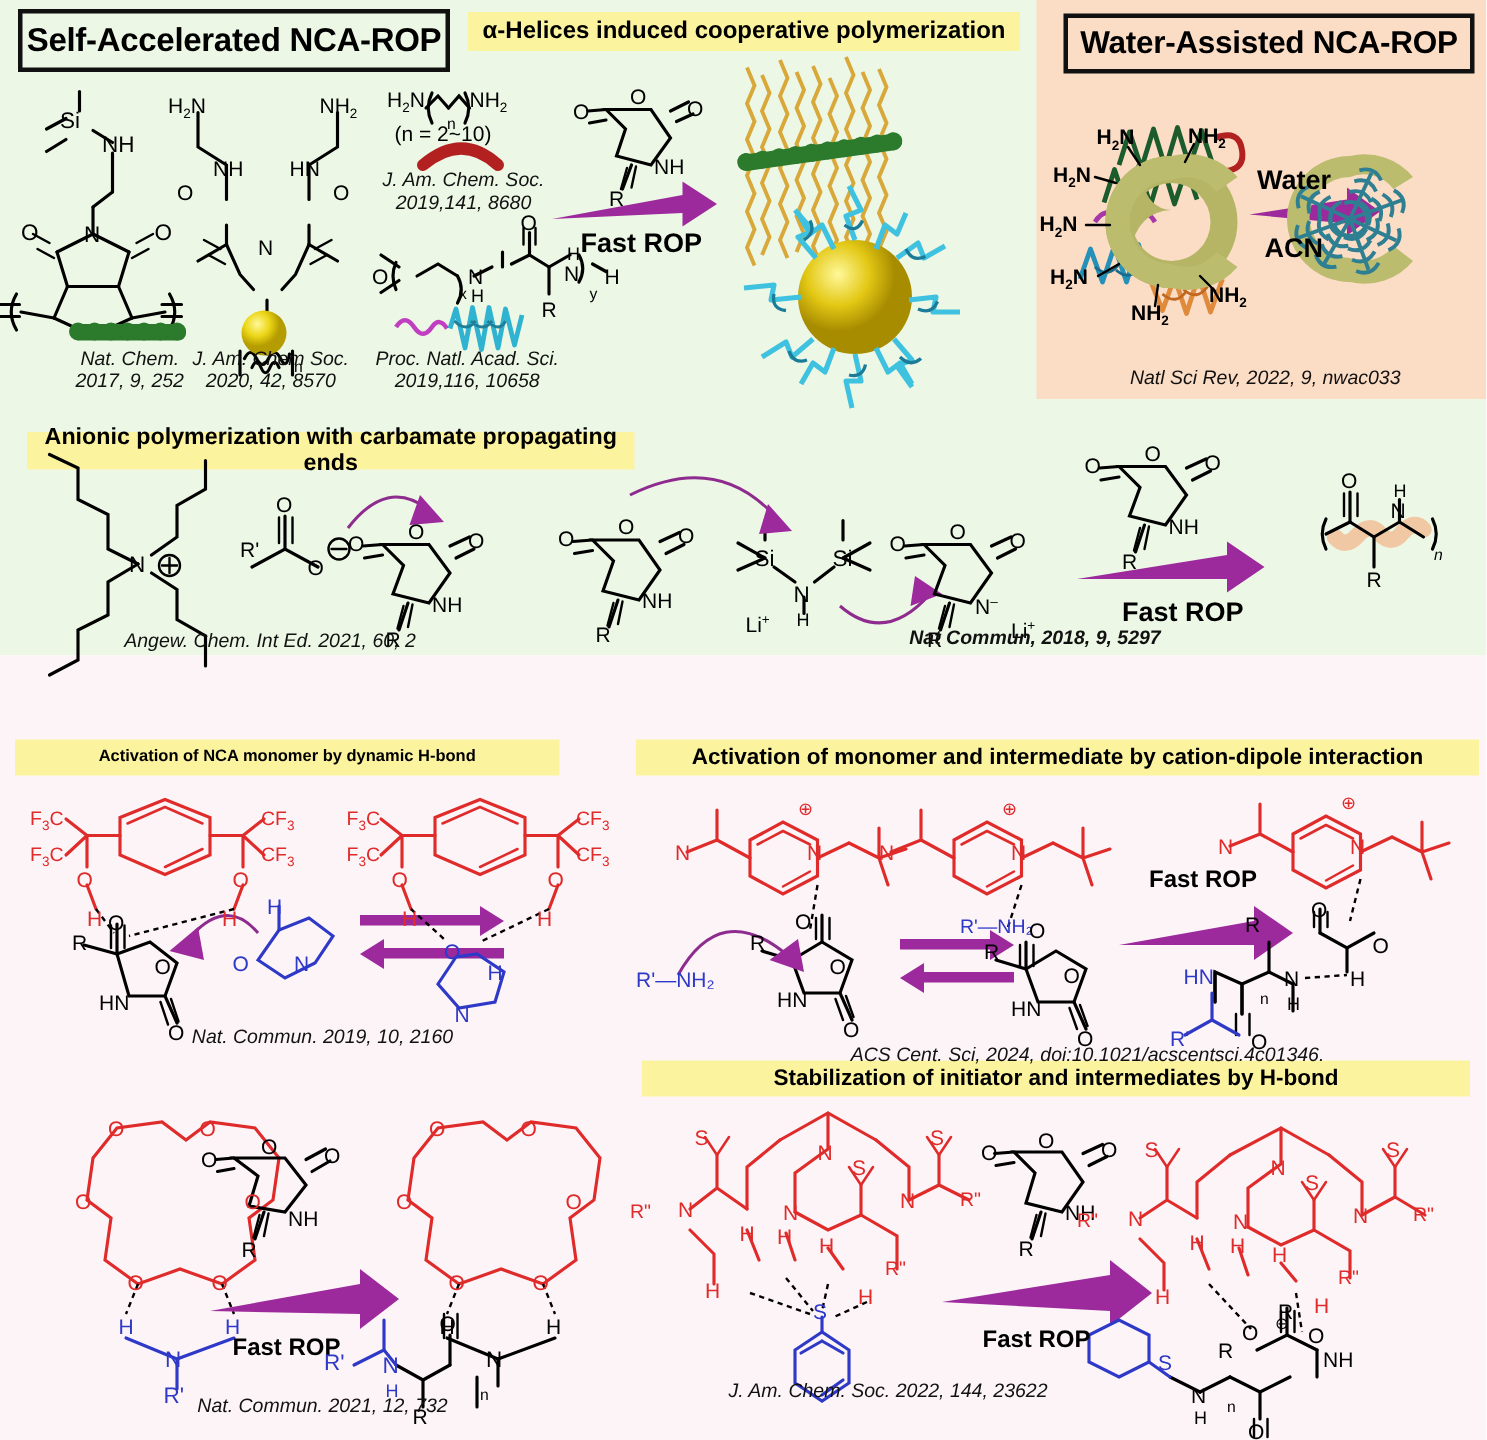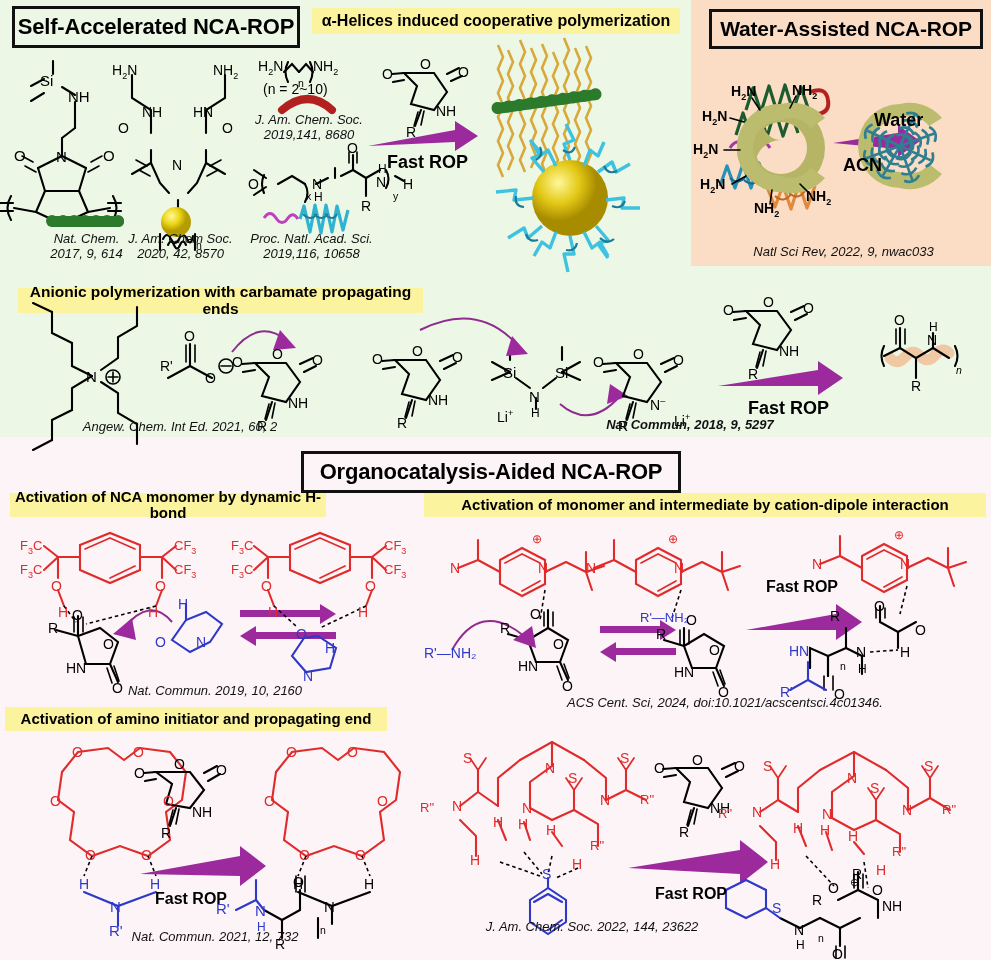--- a/index.html
+++ b/index.html
@@ -19,21 +19,21 @@
     letter-spacing:-0.2px;}
   #title-self{left:12px;top:6px;width:282px;height:36px;font-size:22px;}
   #title-water{left:709px;top:9px;width:268px;height:34px;font-size:21px;}
   #title-organo{left:301px;top:451px;width:374px;height:36px;font-size:22px;}
 
   .ylabel{position:absolute;background:#fcf39e;color:#000;font-weight:bold;
     display:flex;align-items:center;justify-content:center;text-align:center;
     line-height:1.05;}
   #lbl-helix{left:312px;top:8px;width:368px;height:26px;font-size:16px;}
   #lbl-anionic{left:18px;top:288px;width:405px;height:25px;font-size:15.5px;}
-  #lbl-hbond{left:10px;top:493px;width:316px;height:24px;font-size:15px;}
+  #lbl-hbond{left:10px;top:493px;width:363px;height:24px;font-size:11px;}
   #lbl-cation{left:424px;top:493px;width:562px;height:24px;font-size:15px;}
   #lbl-amino{left:5px;top:707px;width:382px;height:24px;font-size:15px;}
   #lbl-stab{left:428px;top:707px;width:552px;height:24px;font-size:15px;}
 
   
   .cite{position:absolute;font-family:"Liberation Sans", sans-serif;font-style:italic;
     color:#111;text-align:center;line-height:1.15;font-size:13px;white-space:pre-line;}
 
   
   .ct{position:absolute;font-family:"Liberation Sans", sans-serif;color:#000;
@@ -63,27 +63,26 @@
 <body>
 
 <div id="page">
 
   <div class="bg" id="bg-green"></div>
   <div class="bg" id="bg-pink"></div>
   <div class="bg" id="bg-peach"></div>
 
   <div class="boxtitle" id="title-self">Self-Accelerated NCA-ROP</div>
   <div class="boxtitle" id="title-water">Water-Assisted NCA-ROP</div>
-  <div class="boxtitle" id="title-organo">Organocatalysis-Aided NCA-ROP</div>
 
   <div class="ylabel" id="lbl-helix">α-Helices induced cooperative polymerization</div>
   <div class="ylabel" id="lbl-anionic">Anionic polymerization with carbamate propagating ends</div>
   <div class="ylabel" id="lbl-hbond">Activation of NCA monomer by dynamic H-bond</div>
   <div class="ylabel" id="lbl-cation">Activation of monomer and intermediate by cation-dipole interaction</div>
-  <div class="ylabel" id="lbl-amino">Activation of amino initiator and propagating end</div>
+  <div class="ylabel" id="lbl-stab">Stabilization of initiator and intermediates by H-bond</div>
 
   <svg width="991" height="960">
 
     <g>
       <path class="bl" d="M53,61 L53,74"></path>
       <path class="bl" d="M31,86 L44,79"></path>
       <path class="bl" d="M31,101 L44,93"></path>
       <path class="bl" d="M62,87 L75,95"></path>
       <path class="bl" d="M75,102 L75,128"></path>
       <path class="bl" d="M75,128 L62,138"></path>
@@ -204,21 +203,21 @@
       <circle cx="176" cy="222" r="15" fill="url(#gold1)"></circle>
     </g>
     <g>
       <path d="M264,218 q6,-9 12,0 q6,9 12,0 q5,-7 10,1" stroke="#c03fc0" stroke-width="3" fill="none"></path>
       <path d="M300,219 l4,-13 l6,26 l5,-27 l6,28 l5,-28 l6,27 l5,-26 l6,24 l5,-20" stroke="#2fb3d0" stroke-width="3.2" fill="none" stroke-linejoin="round"></path>
       <path d="M303,214 q8,8 14,0 M314,214 q8,8 14,0 M325,214 q8,8 12,0" stroke="#1f7f99" stroke-width="2" fill="none"></path>
     </g>
   </svg>
 
   <div class="cite" style="left:24px;top:232px;width:125px;">Nat. Chem.
-2017, 9, 614</div>
+2017, 9, 252</div>
   <div class="cite" style="left:118px;top:232px;width:125px;">J. Am. Chem Soc.
 2020, 42, 8570</div>
   <div class="cite" style="left:244px;top:232px;width:135px;">Proc. Natl. Acad. Sci.
 2019,116, 10658</div>
   <div class="cite" style="left:243px;top:113px;width:132px;">J. Am. Chem. Soc.
 2019,141, 8680</div>
 
   <svg width="991" height="960">
     <path d="M282,110 q26,-22 50,0" stroke="#b32020" stroke-width="8" fill="none" stroke-linecap="round"></path>
   </svg>
@@ -362,21 +361,21 @@
       </g>
     </g>
   </svg>
   <div class="ct" style="left:731px;top:83px;font-weight:bold;">H<sub>2</sub>N</div>
   <div class="ct" style="left:792px;top:82px;font-weight:bold;">NH<sub>2</sub></div>
   <div class="ct" style="left:702px;top:108px;font-weight:bold;">H<sub>2</sub>N</div>
   <div class="ct" style="left:693px;top:141px;font-weight:bold;">H<sub>2</sub>N</div>
   <div class="ct" style="left:700px;top:176px;font-weight:bold;">H<sub>2</sub>N</div>
   <div class="ct" style="left:754px;top:200px;font-weight:bold;">NH<sub>2</sub></div>
   <div class="ct" style="left:806px;top:188px;font-weight:bold;">NH<sub>2</sub></div>
-  <div class="fastrop" style="left:838px;top:110px;margin-left:36px;">Water</div>
+  <div class="fastrop" style="left:838px;top:110px;">Water</div>
   <div class="fastrop" style="left:843px;top:155px;">ACN</div>
   <div class="cite" style="left:716px;top:245px;width:255px;">Natl Sci Rev, 2022, 9, nwac033</div>
 
   <svg width="991" height="960">
     <g>
       <path class="bl" d="M92,376 L72,366 L72,343 L52,333 L52,312 L33,303"></path>
       <path class="bl" d="M92,376 L72,388 L72,410 L52,420 L52,440 L33,450"></path>
       <path class="bl" d="M101,370 L118,358 L118,337 L137,326 L137,307"></path>
       <path class="bl" d="M101,382 L118,393 L118,413 L137,424 L137,444"></path>
       <circle cx="113" cy="377" r="7" class="bl-t"></circle>

